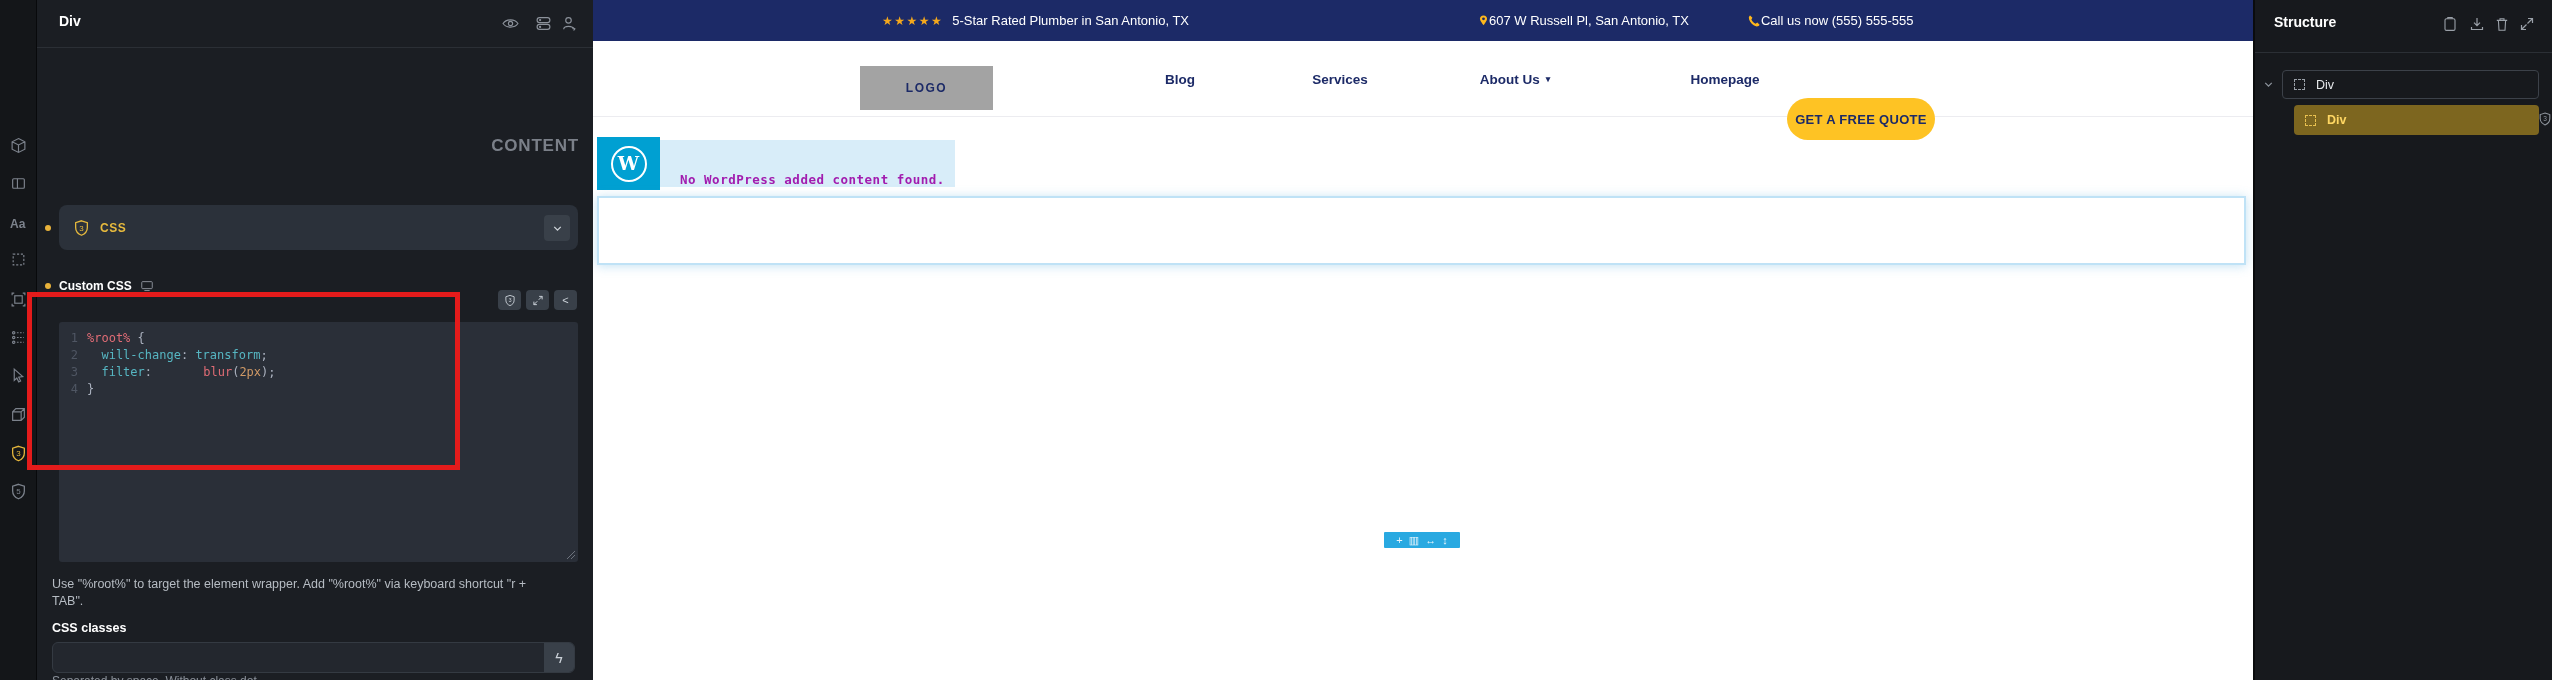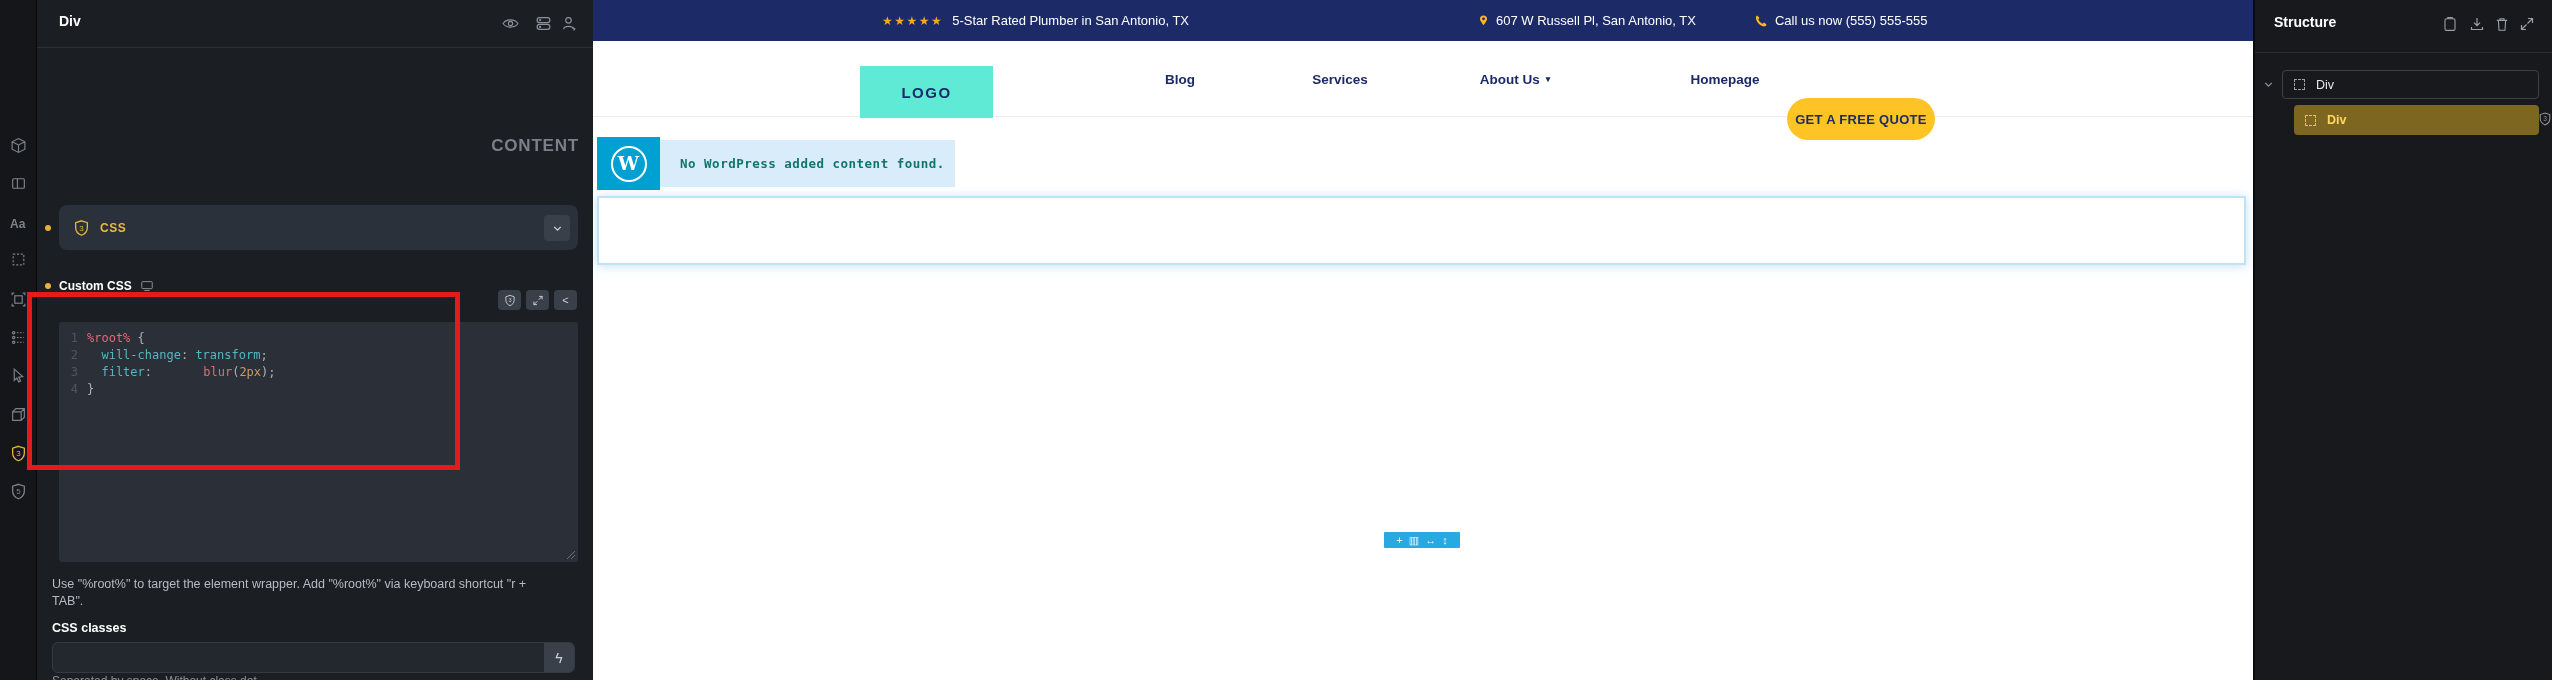--- a/index.html
+++ b/index.html
@@ -86,46 +86,46 @@
 
   .red-annot { position:absolute; left:27px; top:292px; width:433px; height:178px;
                border:5px solid #e41b1b; z-index:60; pointer-events:none; }
 
   
   .canvas { position:absolute; left:593px; top:0; width:1660px; height:680px; background:#ffffff; }
   .topbar { position:absolute; left:0; top:0; width:1660px; height:41px; background:#1c2a67;
             display:flex; align-items:center; color:#ffffff; font-size:13px; }
   .tb-main { width:885px; display:flex; align-items:center; justify-content:center; gap:9px; }
   .stars { color:#f5a81c; font-size:12px; letter-spacing:1.5px; }
-  .tb-item { display:flex; align-items:center; gap:7px; }
+  .tb-item { display:flex; align-items:center; }
   .tb-addr { margin-right:58px; }
   .tb-pin svg { width:11px; height:15px; display:block; }
   .tb-phone-ic svg { width:14px; height:14px; display:block; }
 
   .navbar { position:absolute; left:0; top:41px; width:1660px; height:76px; background:#ffffff;
             border-bottom:1px solid #ececf0; }
-  .logo-box { position:absolute; left:267px; top:25px; width:133px; height:52px; background:#5eead4;
+  .logo-box { position:absolute; left:267px; top:25px; width:133px; height:44px; background:#a3a3a3;
               display:flex; align-items:center; justify-content:center;
-              font-size:15px; font-weight:bold; letter-spacing:1.5px; color:#1c2a67; }
+              font-size:12px; font-weight:bold; letter-spacing:1.5px; color:#1c2a67; }
   .nav-item { position:absolute; top:0; height:76px; display:flex; align-items:center; gap:6px;
               transform:translateX(-50%); font-size:13.5px; font-weight:bold; color:#1c2a67; }
   .nav-chev { font-size:9px; }
   .cta-btn { position:absolute; left:1194px; top:17px; width:148px; height:42px; border-radius:21px;
              background:#fec324; display:flex; align-items:center; justify-content:center;
              font-size:13px; font-weight:bold; color:#1c2a67; letter-spacing:0.3px;margin-top:40px; }
 
   .wp-square { position:absolute; left:4px; top:137px; width:63px; height:53px; background:#00a0d2;
                display:flex; align-items:center; justify-content:center; }
   .wp-circle { width:36px; height:36px; border:2.5px solid #ffffff; border-radius:50%;
                display:flex; align-items:center; justify-content:center; }
   .wp-w { color:#ffffff; font-family:"DejaVu Serif", serif; font-size:19px; font-weight:bold; margin-top:-2px; }
   .wp-strip { position:absolute; left:67px; top:140px; width:295px; height:47px; background:#d8edf9;
-              display:flex; align-items:center; padding-left:20px;
+              display:flex; align-items:flex-end; padding-left:20px;
               font-family:"DejaVu Sans Mono", monospace; font-weight:bold;
-              font-size:12.5px; color:#0f766e; letter-spacing:0.5px; }
+              font-size:12.5px; color:#a21caf; letter-spacing:0.5px; }
 
   .selected-box { position:absolute; left:4px; top:196px; width:1649px; height:69px; background:#ffffff;
                   border:2px solid #bfe2f6; box-shadow:0 1px 10px rgba(80,170,220,0.35); }
 
   .mini-toolbar { position:absolute; left:791px; top:532px; width:76px; height:16px; background:#29a9e1;
                   display:flex; align-items:center; justify-content:center; gap:6px;
                   color:#eaf6fc; font-size:11px; line-height:1; border-radius:1px; }
   .mini-toolbar span { display:block; }
 
   

